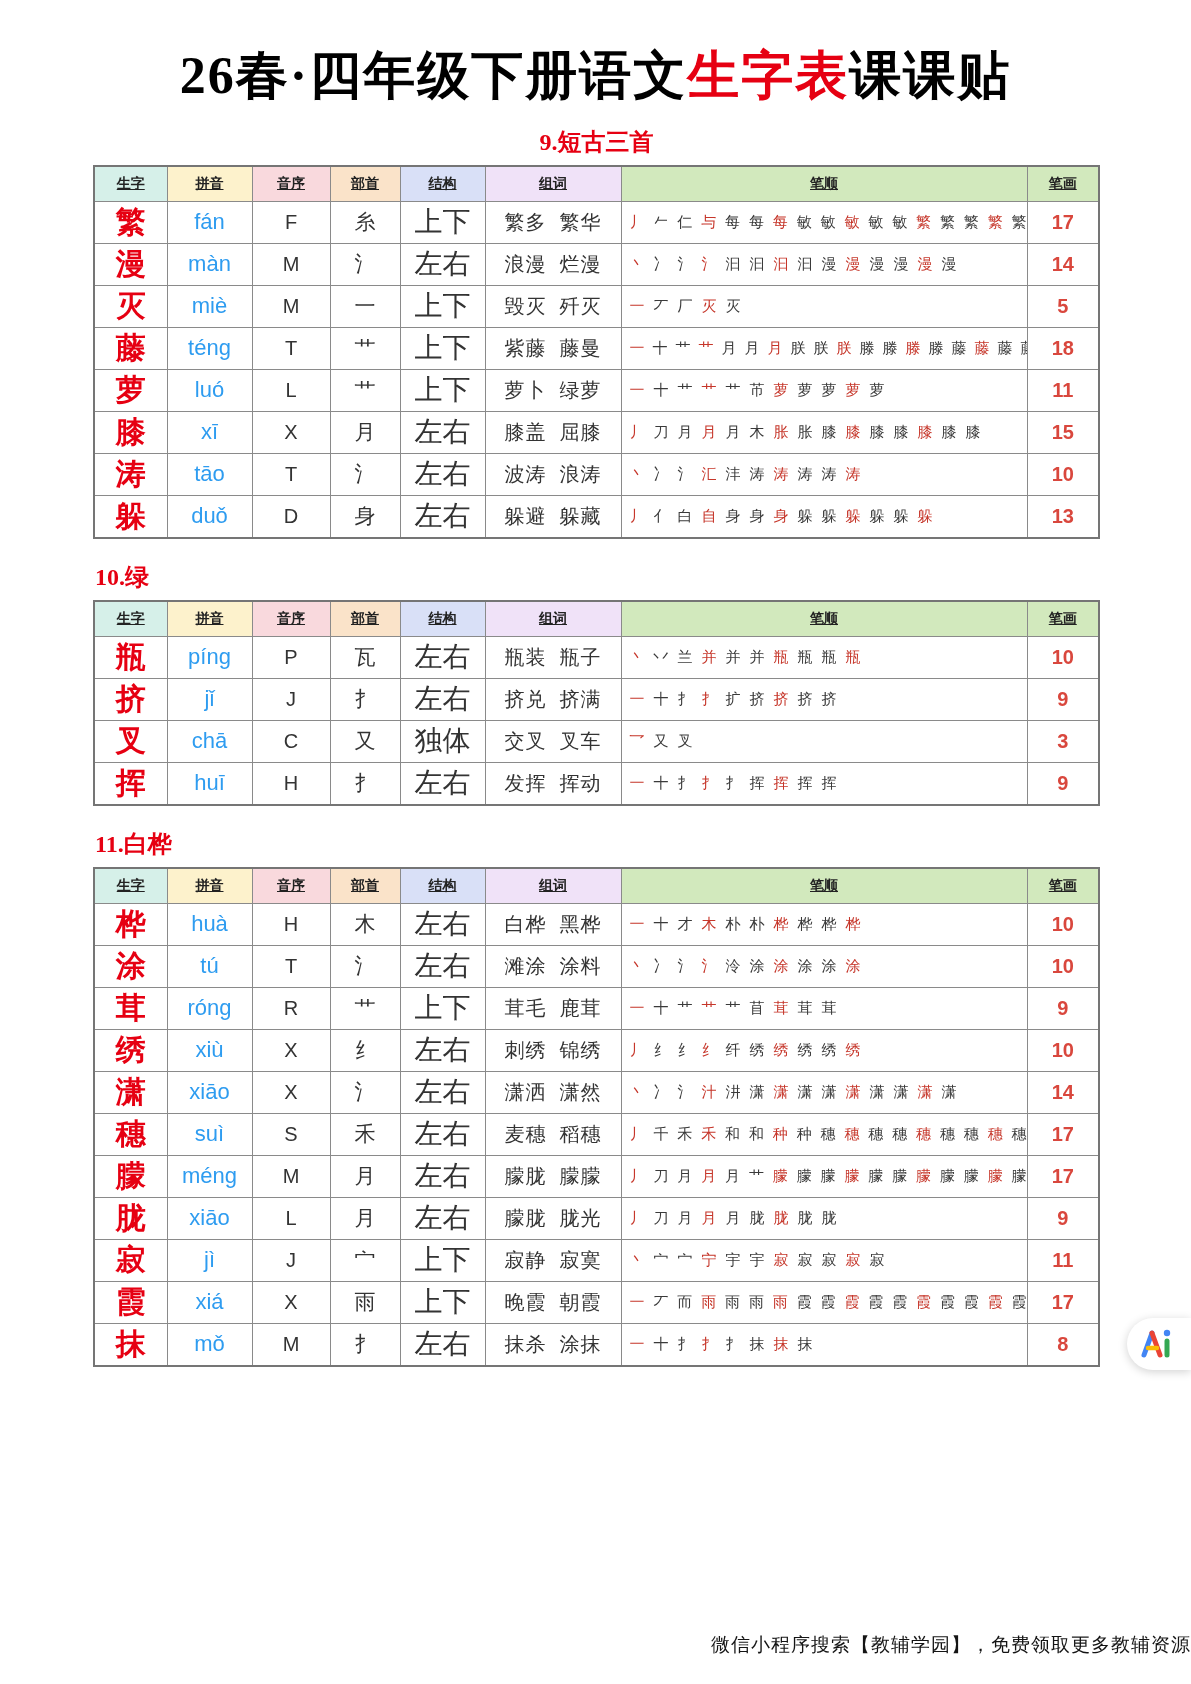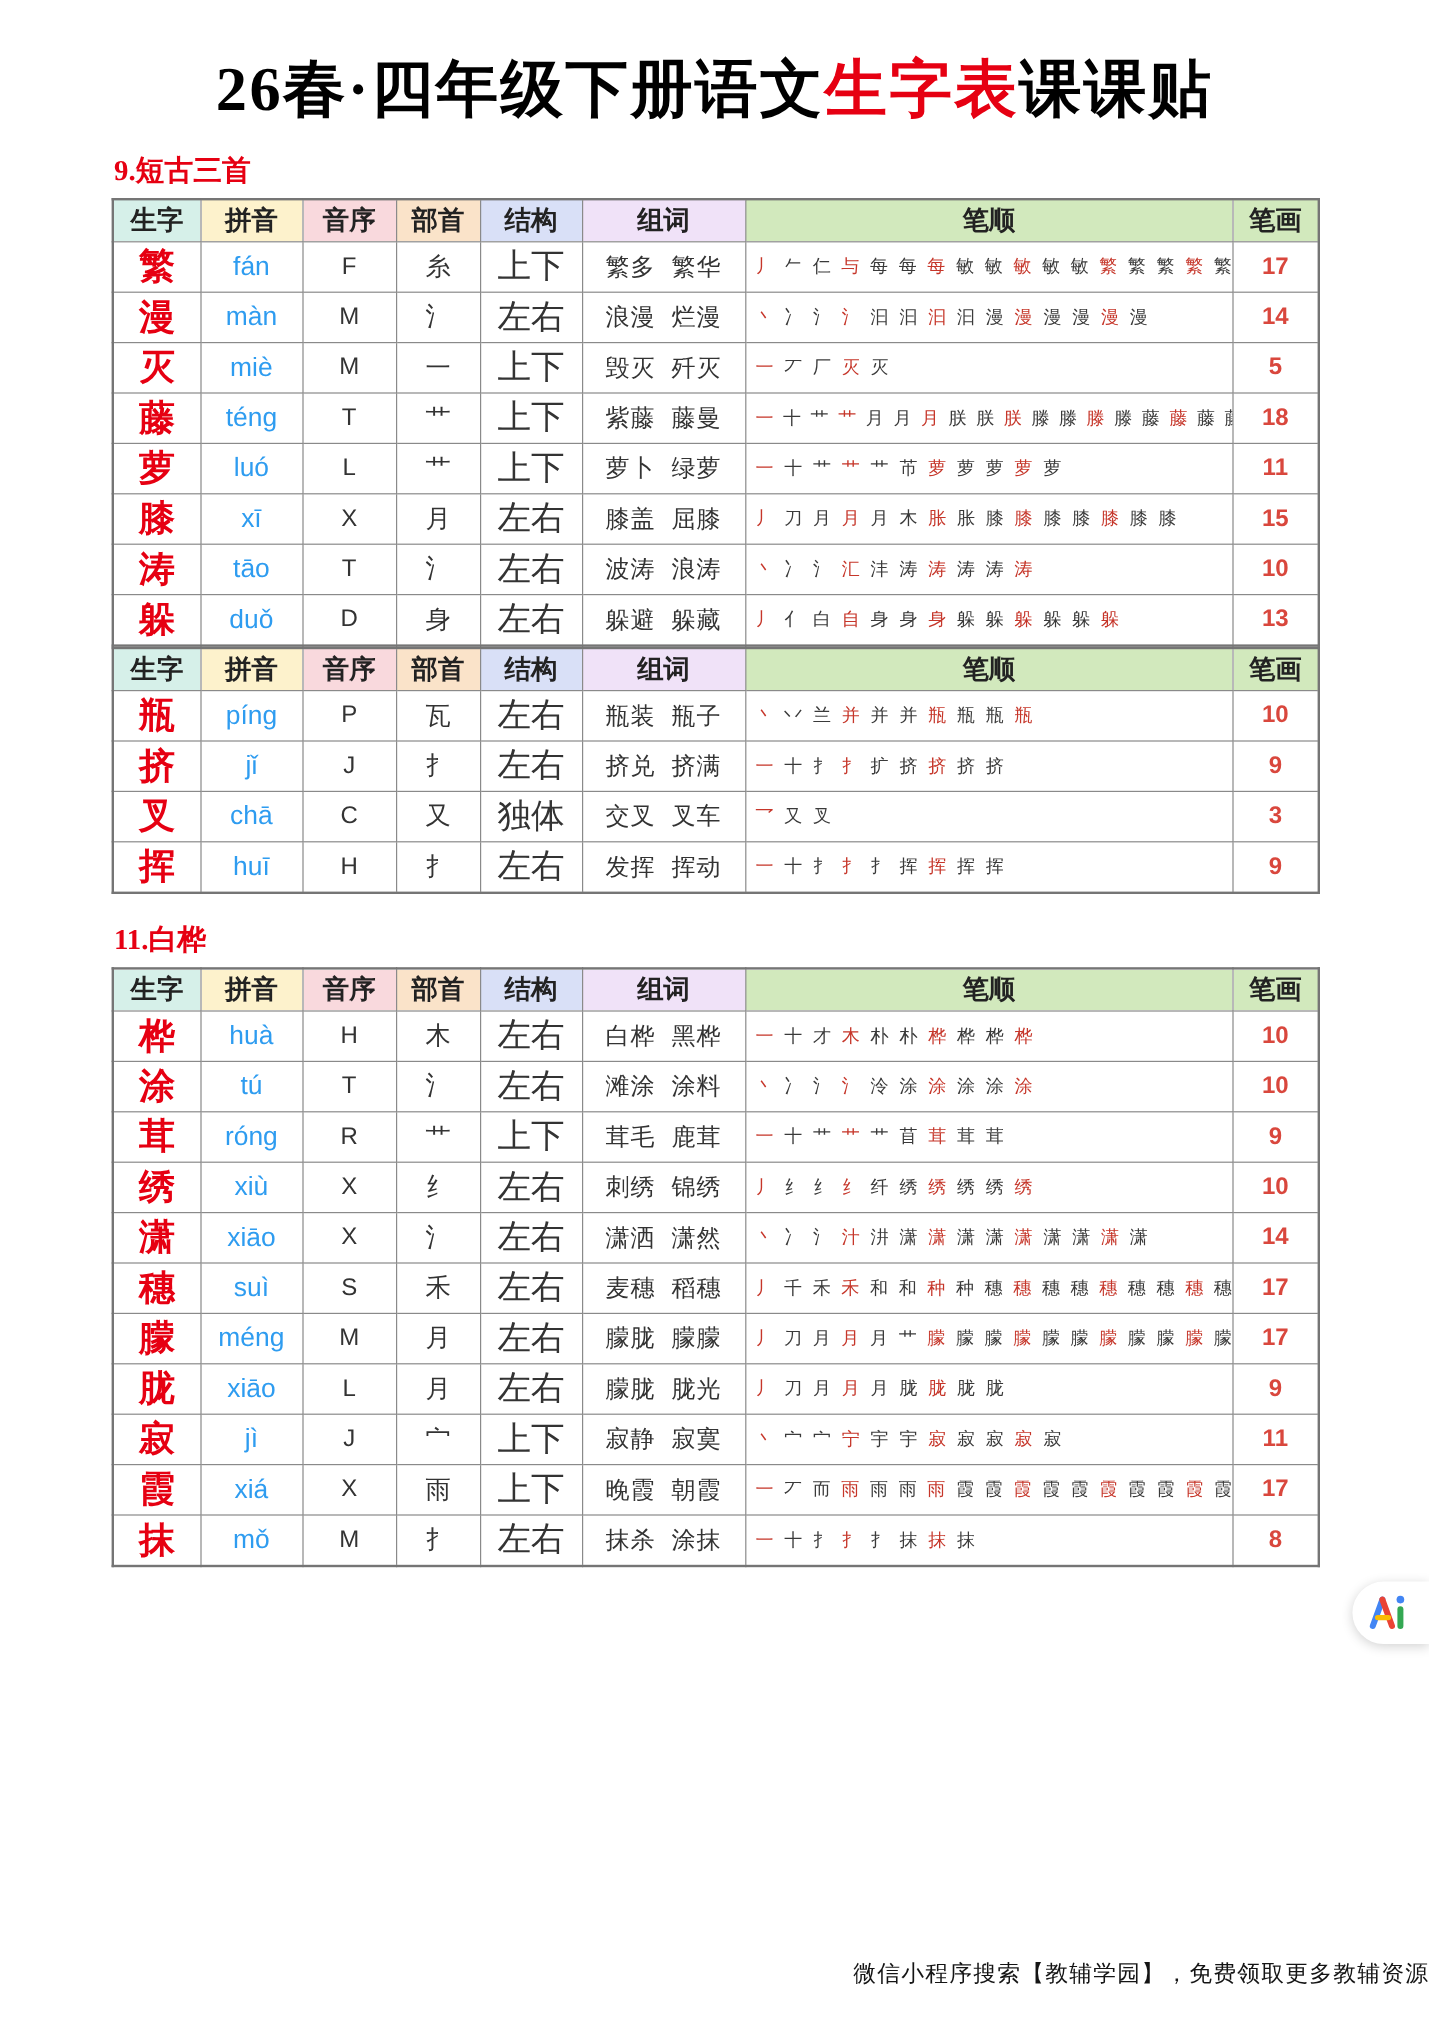--- a/index.html
+++ b/index.html
@@ -13,32 +13,32 @@
     font-size:52px;font-weight:bold;color:#000;letter-spacing:2px;
     line-height:1.15;
   }
   .page-title .hl{color:#e60012;}
   .content{margin:0 93px;width:1005px;}
   .section-label{
     font-family:"Liberation Serif",serif;
     color:#e60012;font-size:24px;font-weight:bold;
     margin:22px 0 7px 2px;
   }
-  .section-label.first{margin-top:12px;}
+  .section-label.first{margin-top:12px;text-align:center;}
   table.vocab{
     width:1005px;border-collapse:collapse;table-layout:fixed;
     border:2px solid #757575;
   }
   table.vocab th,table.vocab td{
     border:1.5px solid #8a8a8a;text-align:center;vertical-align:middle;
     padding:0;overflow:hidden;white-space:nowrap;
   }
   table.vocab th{
     font-family:"Liberation Serif",serif;
-    font-size:22px;font-weight:bold;color:#222;height:34px;
+    font-size:14px;font-weight:bold;color:#222;height:34px;text-decoration:underline;
   }
   table.vocab td{height:39px;}
   td.c-char{font-family:"Liberation Serif",serif;font-size:30px;font-weight:bold;color:#e60012;}
   td.c-pinyin{font-size:22px;color:#2e9cf0;}
   td.c-initial{font-size:20px;color:#333;}
   td.c-radical{font-family:"Liberation Serif",serif;font-size:21px;color:#333;}
   td.c-structure{font-family:"Liberation Serif",serif;font-size:28px;color:#333;}
   td.c-words{font-family:Liberation Mono, monospace;font-size:20px;color:#333;letter-spacing:1px;}
   td.c-strokes{text-align:left;}
   td.c-count{font-size:20px;color:#d9473d;font-weight:bold;}
@@ -292,20 +292,21 @@
               <span>躲</span>
               <span>躲</span>
               <span>躲</span>
               <span>躲</span>
             </div>
           </td>
           <td class="c-count">13</td>
         </tr>
       </tbody>
     </table>
+    <div class="section-label">10.绿</div>
     <table class="vocab">
       <colgroup>
         <col style="width: 73px;">
         <col style="width: 85px;">
         <col style="width: 78px;">
         <col style="width: 70px;">
         <col style="width: 85px;">
         <col style="width: 136px;">
         <col style="width: 406px;">
         <col style="width: 72px;">

